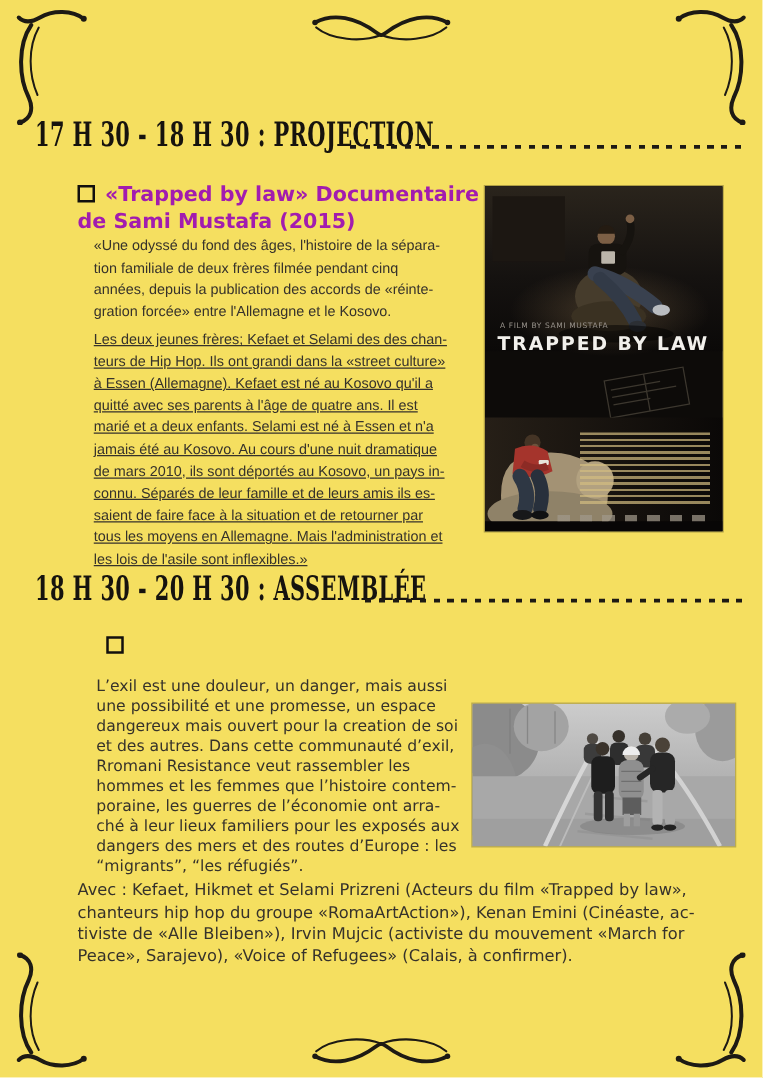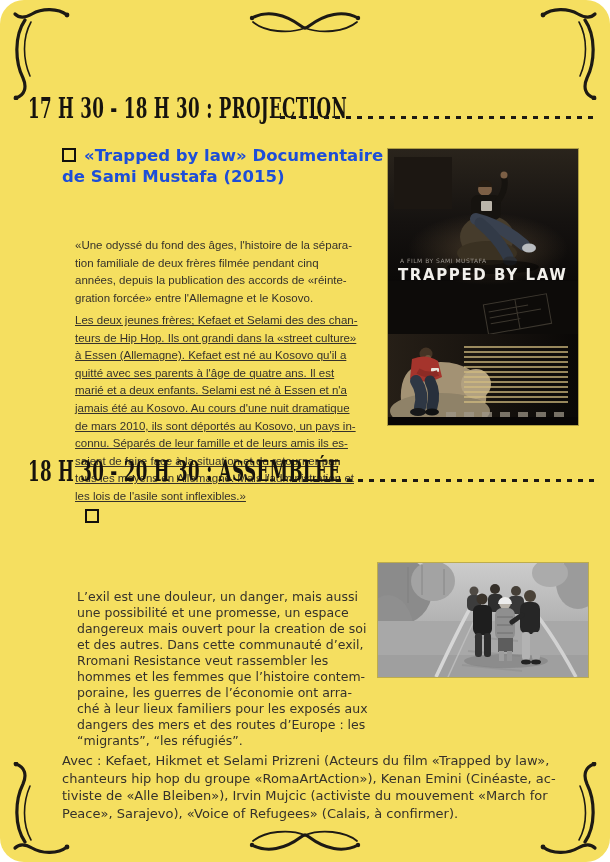--- a/index.html
+++ b/index.html
@@ -1,40 +1,40 @@
 <!DOCTYPE html>
 <html><head>
 <meta charset="utf-8">
 <style>
   html,body{margin:0;padding:0;background:#ffffff;}
   .page{position:relative;width:610px;height:862px;background:#f5df60;overflow:hidden;
-        font-family:"Liberation Sans",sans-serif;color:#34302a;border-radius:24px;}
+        font-family:"Liberation Sans",sans-serif;color:#34302a;}
   .flourish{position:absolute;color:#1d1a14;}
   .fl-tl{left:10px;top:6px;}
   .fl-tr{right:10px;top:6px;transform:scaleX(-1);}
   .fl-bl{left:10px;bottom:6px;transform:scaleY(-1);}
   .fl-br{right:10px;bottom:6px;transform:scale(-1,-1);}
   .fl-tc{left:247px;top:6px;}
   .fl-bc{left:247px;bottom:5px;transform:scaleY(-1);}
   .time-heading{position:absolute;font-family:"DejaVu Serif",serif;font-weight:bold;
         font-size:27px;line-height:30px;color:#16130e;transform:scaleX(.62);
         transform-origin:0 50%;white-space:nowrap;letter-spacing:0.5px;}
   #h1{left:28px;top:94px;}
   #h2{left:28px;top:457px;}
   .leader{position:absolute;height:3px;
         background:repeating-linear-gradient(90deg,#1d1a14 0 5px,transparent 5px 11px);}
   #leader1{left:280px;right:14px;top:116px;}
   #leader2{left:292px;right:14px;top:479px;}
   .event-title{position:absolute;font-family:"DejaVu Sans",sans-serif;font-weight:bold;
-        font-size:16.5px;line-height:21px;color:#1d4ed8;}
+        font-size:16.5px;line-height:21px;color:#a21caf;}
   #t1{left:62px;top:145px;}
   #t2{left:85px;top:506px;}
   .sq{display:inline-block;width:10px;height:10px;border:2px solid #12100d;
         margin-right:8px;vertical-align:-1px;background:transparent;}
-  .para{position:absolute;white-space:pre;color:#36322b;margin-top:48px;}
+  .para{position:absolute;white-space:pre;color:#36322b;}
   #p1{left:75px;top:189px;font-size:11.5px;line-height:17.6px;font-family:"Liberation Sans",sans-serif;}
   #p2{left:75px;top:264px;font-size:11.5px;line-height:17.6px;font-family:"Liberation Sans",sans-serif;text-decoration:underline;}
   #p3{left:77px;top:541px;font-size:12.5px;line-height:16px;font-family:"DejaVu Sans",sans-serif;}
   #p4{left:62px;top:704px;font-size:13px;line-height:17.5px;font-family:"DejaVu Sans",sans-serif;}
   .poster{position:absolute;left:388px;top:149px;width:190px;height:276px;background:#0f172a;
         box-shadow:0 0 0 1px rgba(50,40,20,.35);}
   .poster svg{position:absolute;left:0;top:0;}
   .poster-credit{position:absolute;left:12px;top:108px;font-size:6px;letter-spacing:.5px;
         color:#97918a;font-family:"DejaVu Sans",sans-serif;white-space:nowrap;}
   .poster-title{position:absolute;left:10px;top:117px;font-size:15px;font-weight:bold;

